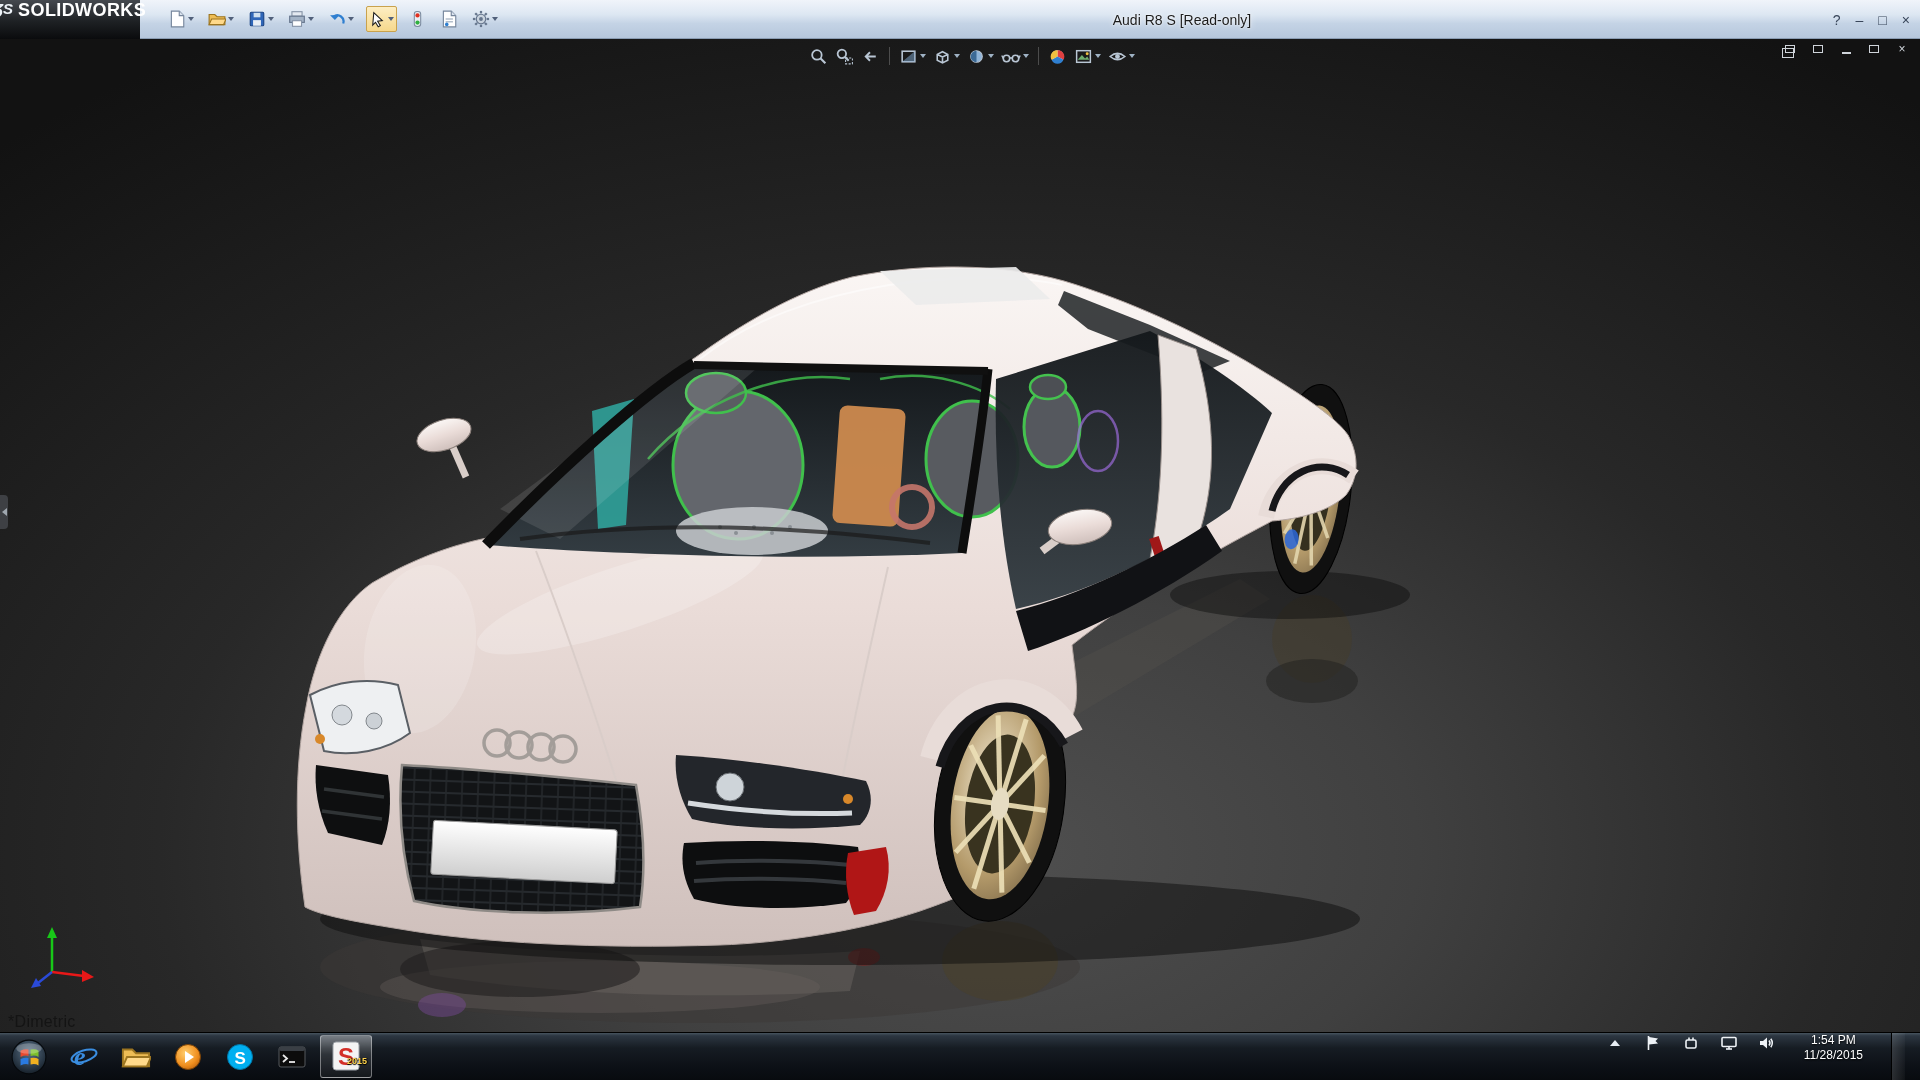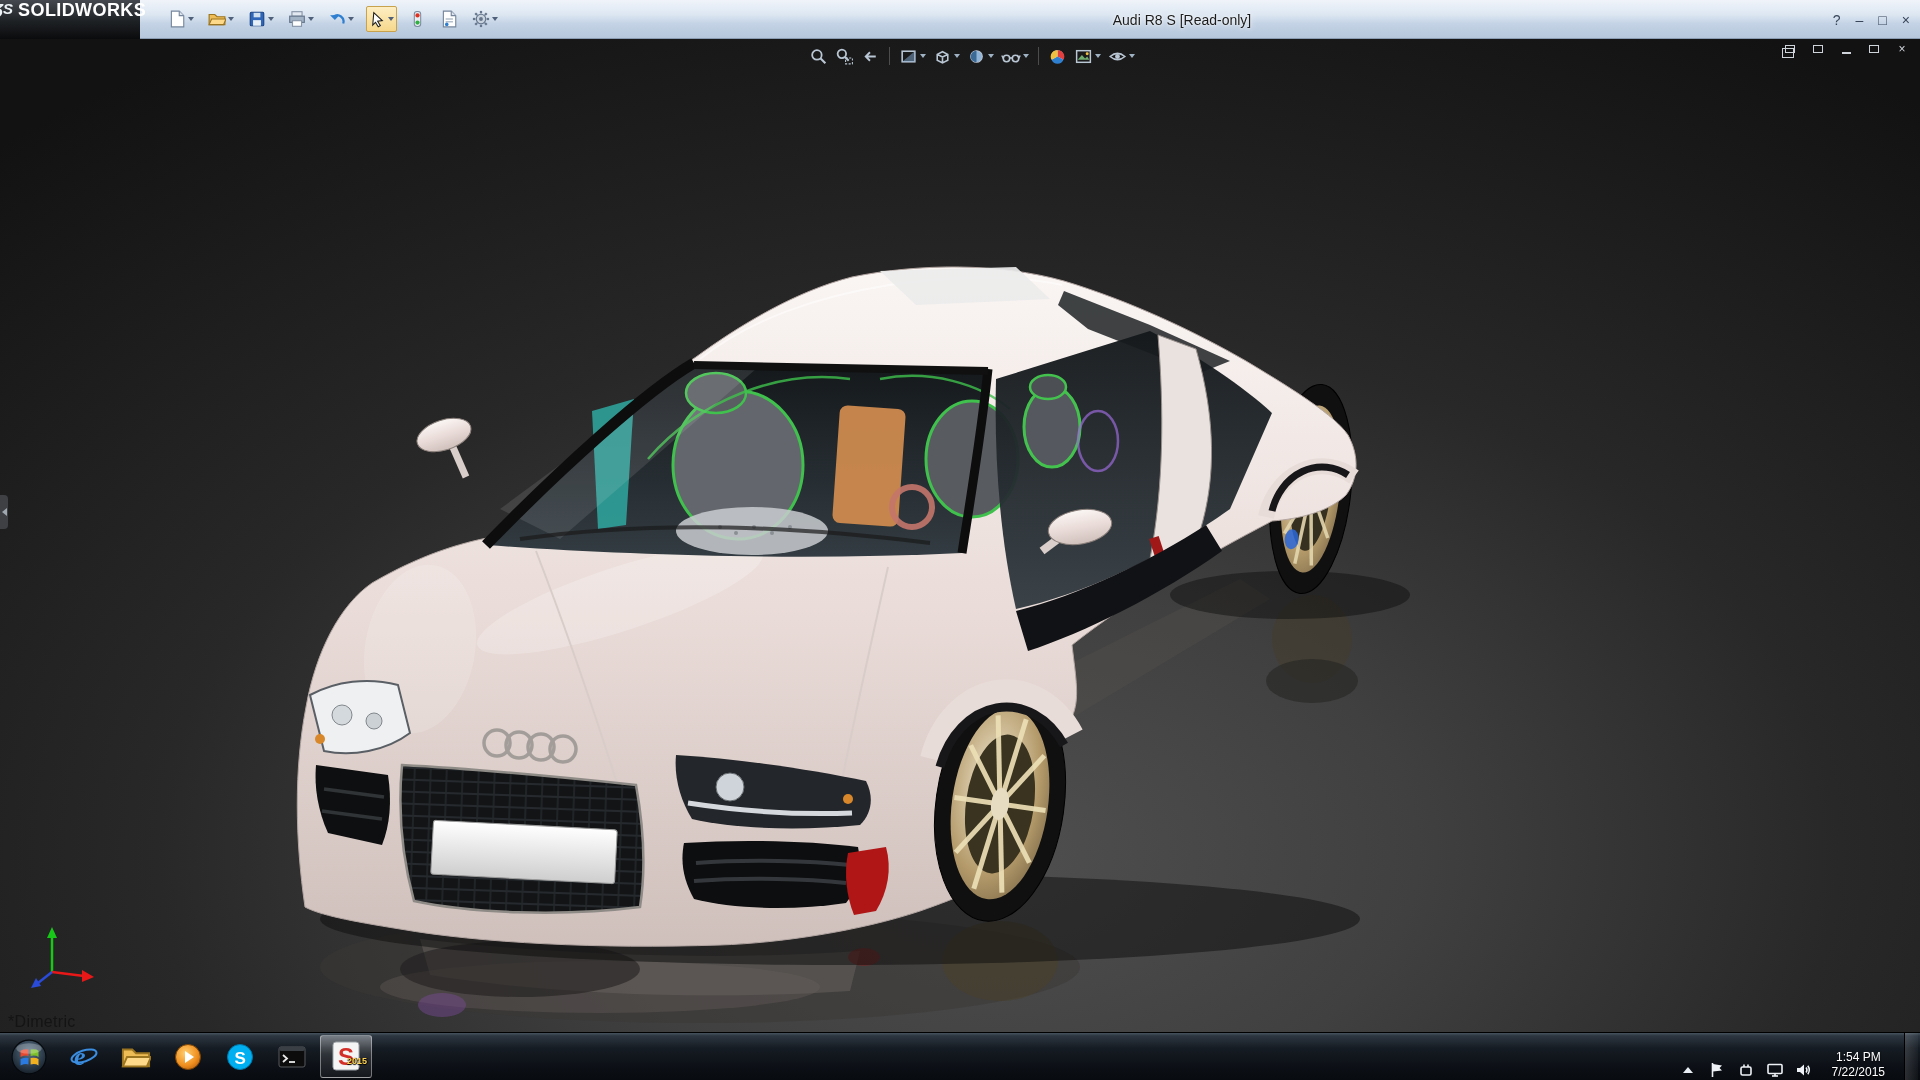--- a/index.html
+++ b/index.html
@@ -47,21 +47,21 @@
 
 
 .taskbar{position:absolute;bottom:0;left:0;width:100%;height:48px;
   background:linear-gradient(180deg,#47545f 0%,#2c3641 6%,#161c23 32%,#0c1016 72%,#080b0f 100%);
   border-top:1px solid #000;display:flex;align-items:stretch;z-index:30}
 .tb-item{width:52px;display:flex;align-items:center;justify-content:center;position:relative}
 .tb-item.start{width:58px}
 .tb-item.active{background:linear-gradient(180deg,rgba(255,255,255,.36),rgba(255,255,255,.12) 45%,rgba(255,255,255,.05));
   border:1px solid rgba(255,255,255,.40);border-radius:3px;margin:2px 2px}
 .sw-badge{position:absolute;right:4px;bottom:11px;font-size:9px;font-weight:bold;color:#ffd34d;text-shadow:0 1px 1px #000,1px 0 1px #000}
-.tray{margin-left:auto;display:flex;align-items:flex-end;gap:11px;padding-right:2px}
+.tray{margin-left:auto;display:flex;align-items:flex-start;gap:20px;padding-right:15px}
 .tray-ico{display:flex;align-items:center;justify-content:center;width:18px;height:20px}
 .clock{text-align:center;color:#fff;font-size:12px;line-height:15px;text-shadow:0 1px 2px #000;padding:0 8px}
 .show-desktop{width:14px;align-self:stretch;border-left:1px solid #000;
   background:linear-gradient(90deg,rgba(255,255,255,.14),rgba(255,255,255,.03))}
 </style>
 </head>
 <body>
 
 <div class="screen">
 
@@ -551,18 +551,18 @@
         </svg>
       </span>
       <span class="tray-ico">
         <svg width="17" height="16" viewBox="0 0 17 16">
           <polygon points="2,6 5,6 9,2.5 9,13.5 5,10 2,10" fill="#eef2f6"></polygon>
           <path d="M11 5.5 Q13 8 11 10.5 M12.8 3.8 Q15.8 8 12.8 12.2" fill="none" stroke="#eef2f6" stroke-width="1.5"></path>
         </svg>
       </span>
       <div class="clock">
         <div>1:54 PM</div>
-        <div>7/22/2015</div>
+        <div>11/28/2015</div>
       </div>
       <div class="show-desktop"></div>
     </div>
   </footer>
 </div>
 
 </body></html>

